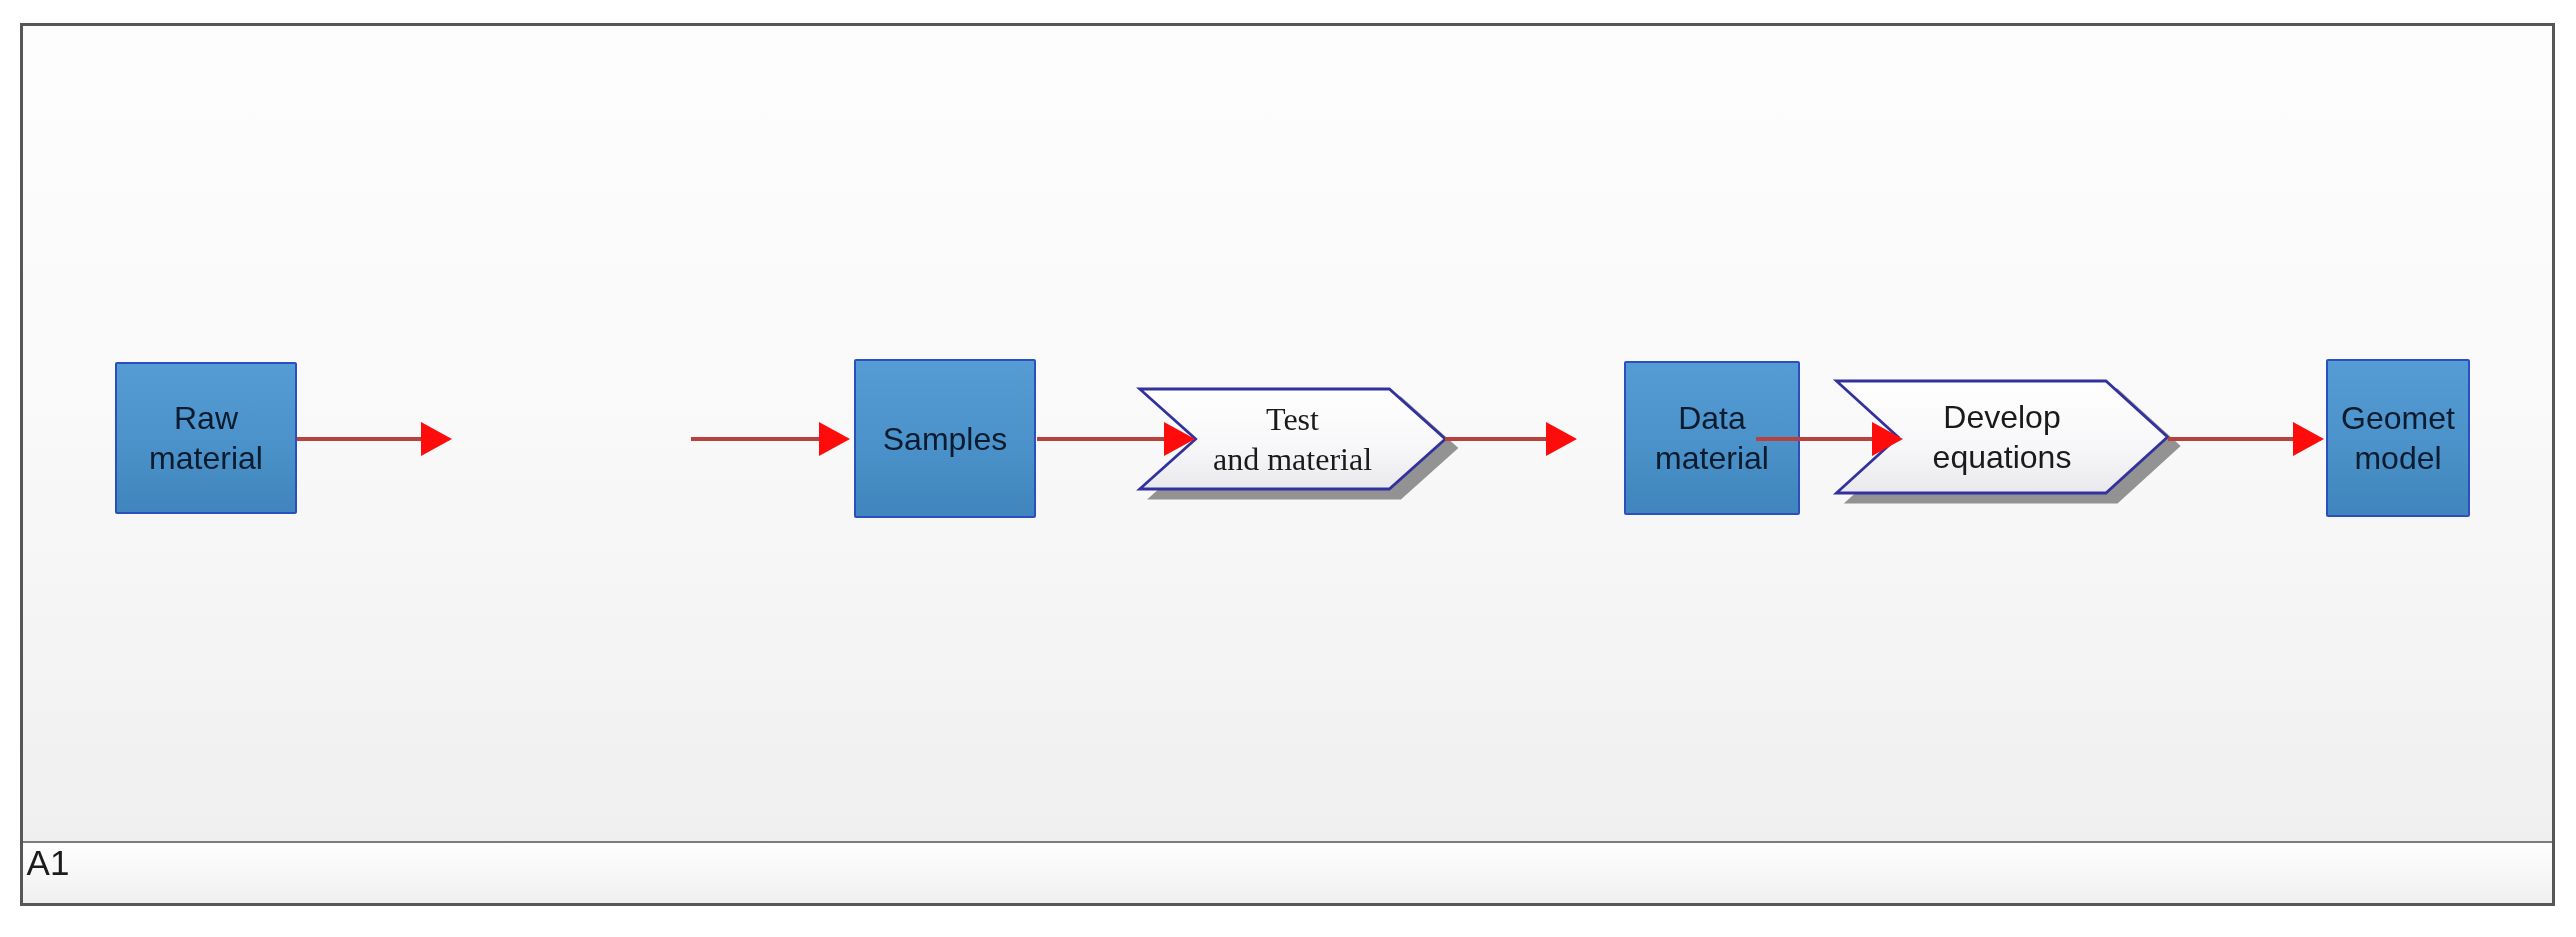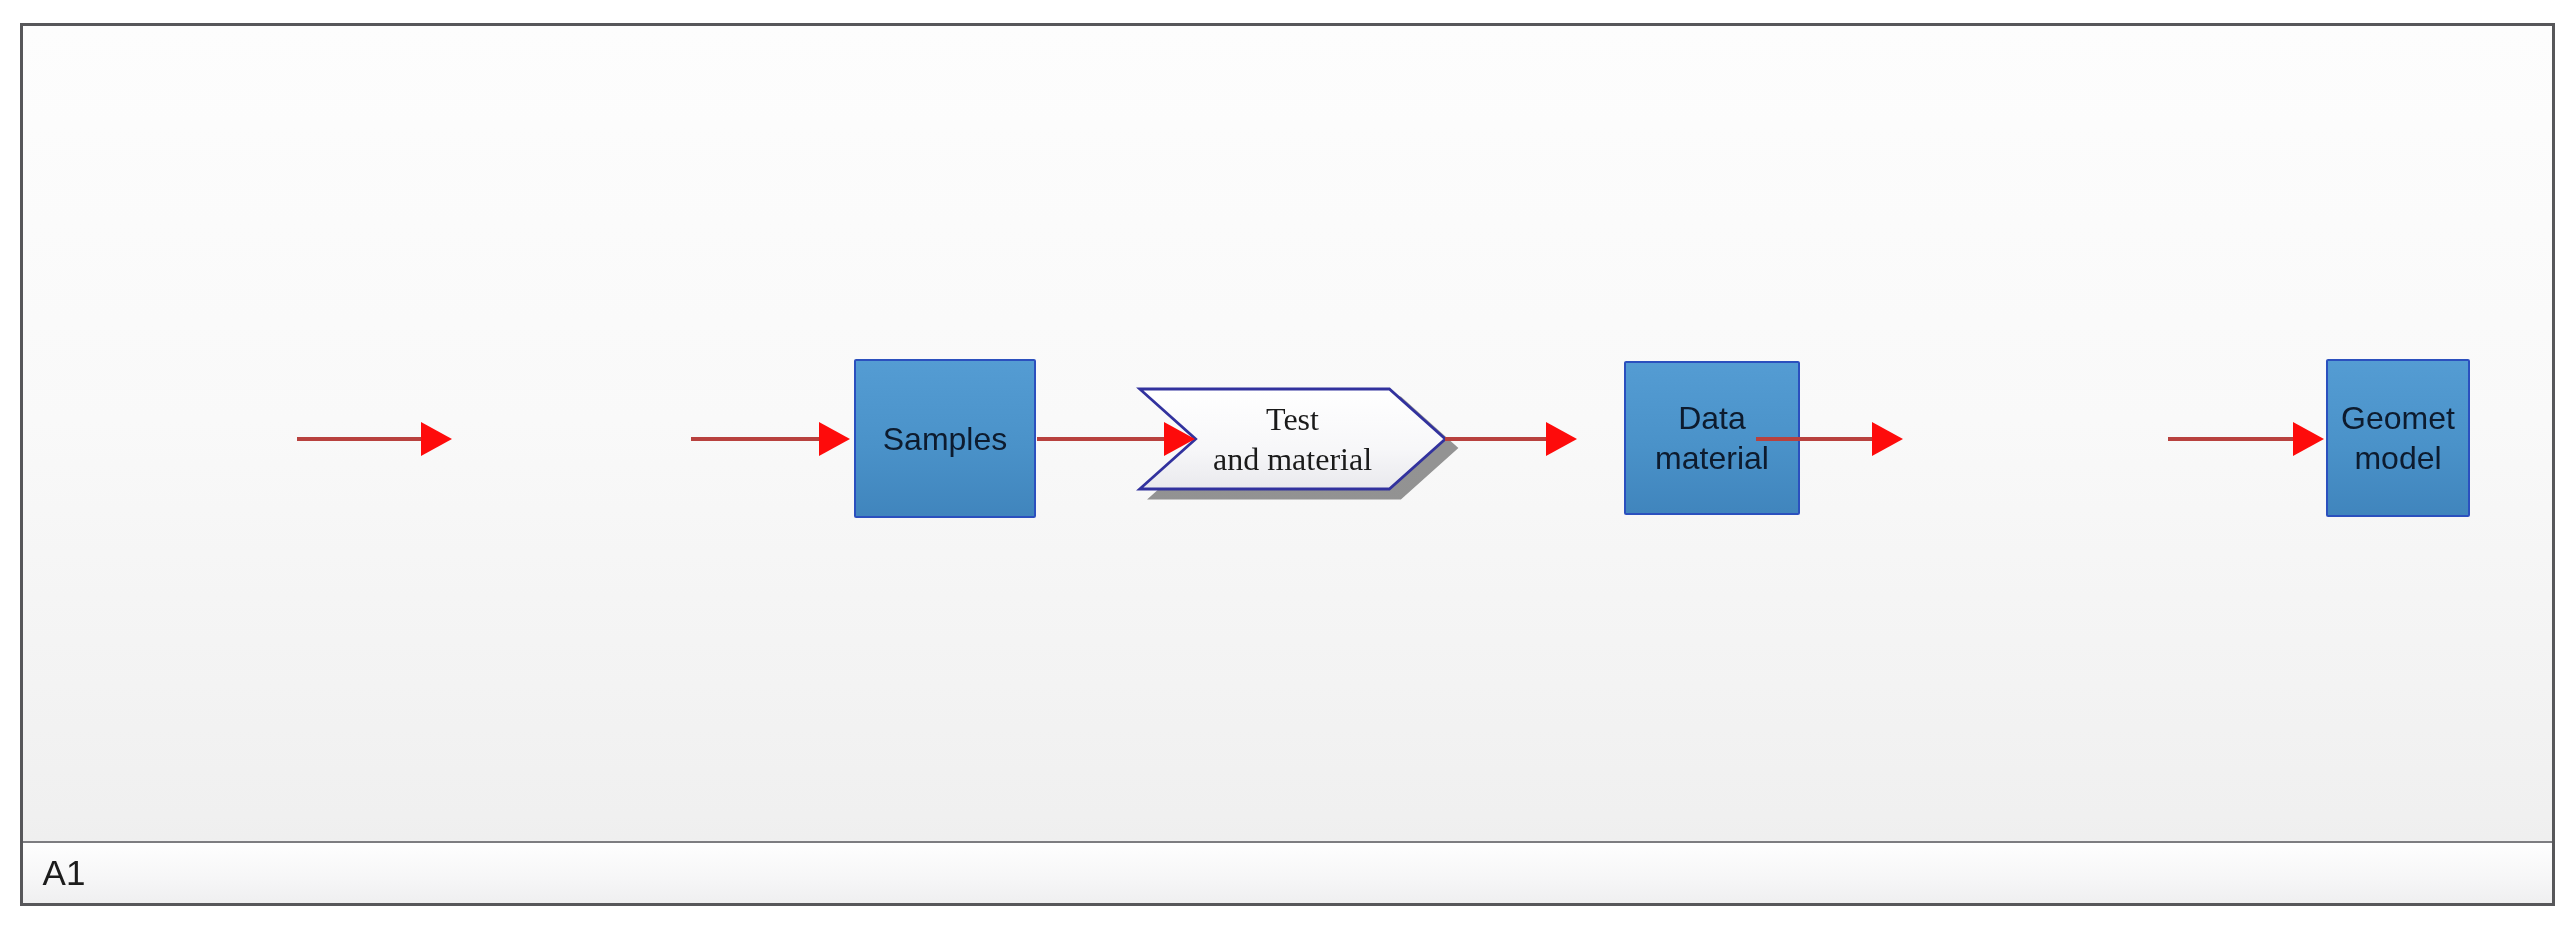--- a/index.html
+++ b/index.html
@@ -4,21 +4,21 @@
 <style>
   html,body{margin:0;padding:0;background:#ffffff;}
   .stage{position:relative;width:2576px;height:937px;background:#ffffff;overflow:hidden;
          font-family:"Liberation Sans",sans-serif;}
   .frame{position:absolute;left:19.6px;top:23px;width:2535px;height:883px;box-sizing:border-box;
          border:3.5px solid #57575A;
          background:linear-gradient(180deg,#FDFDFD 0%,#F9F9F9 45%,#F0F0F0 90%,#ECECEC 100%);}
   .footer-strip{position:absolute;left:0;right:0;bottom:0;height:62px;box-sizing:border-box;
          border-top:2.8px solid #7C7C80;
          background:linear-gradient(180deg,#FEFEFE 0%,#F6F6F7 60%,#EFEFF0 100%);
-         display:flex;align-items:center;padding-left:20px;
+         display:flex;padding-left:4px;
          font-size:35px;color:#1C1C1C;}
   
   .pbox{position:absolute;box-sizing:border-box;border:2.8px solid #2B50BE;border-radius:2.1px;
         background:linear-gradient(180deg,#549CD3 0%,#4A92C9 55%,#4085BD 100%);
         display:flex;flex-direction:column;justify-content:center;align-items:center;
         font-size:32px;line-height:40px;color:#0D1B2E;text-align:center;}
   
   .chev{position:absolute;}
   .chev svg{overflow:visible;display:block;
         filter:drop-shadow(11.2px 9.8px 0.7px rgba(118,118,118,0.78));}
@@ -45,20 +45,24 @@
   </defs>
 </svg>
 
 <div class="stage">
   <div class="frame">
     <div class="footer-strip">
       <span>A1</span>
     </div>
   </div>
 
+  <div class="pbox" style="left:115px;top:362px;width:182px;height:152px;">
+    <div>Raw</div>
+    <div>material</div>
+  </div>
 
   <div class="pbox" style="left:854px;top:359px;width:182px;height:159px;align-items:center;">
     <div>Samples</div>
   </div>
 
   <div class="pbox" style="left:1580px;top:361px;width:176px;height:154px;margin-left:44px;">
     <div>Data</div>
     <div>material</div>
   </div>
 
@@ -71,20 +75,29 @@
   <div class="chev" style="left:1139px;top:389px;width:307px;height:100px;font-family:Liberation Serif, serif;">
     <svg width="307" height="100" viewBox="0 0 437 143">
       <polygon points="0,0 357,0 437,71.5 357,143 0,143 80,71.5"></polygon>
     </svg>
     <div class="chev-label">
       <div>Test</div>
       <div>and material</div>
     </div>
   </div>
 
+  <div class="chev" style="left:1836px;top:381px;width:332px;height:112px;">
+    <svg width="332" height="112" viewBox="0 0 473 160">
+      <polygon points="0,0 385,0 473,80 385,160 0,160 88,80"></polygon>
+    </svg>
+    <div class="chev-label">
+      <div>Develop</div>
+      <div>equations</div>
+    </div>
+  </div>
 
   <div>
     <div class="aline" style="left:297px;width:126px;"></div>
     <div class="ahead" style="left:421px;"></div>
   </div>
   <div>
     <div class="aline" style="left:691px;width:130px;"></div>
     <div class="ahead" style="left:819px;"></div>
   </div>
   <div>

